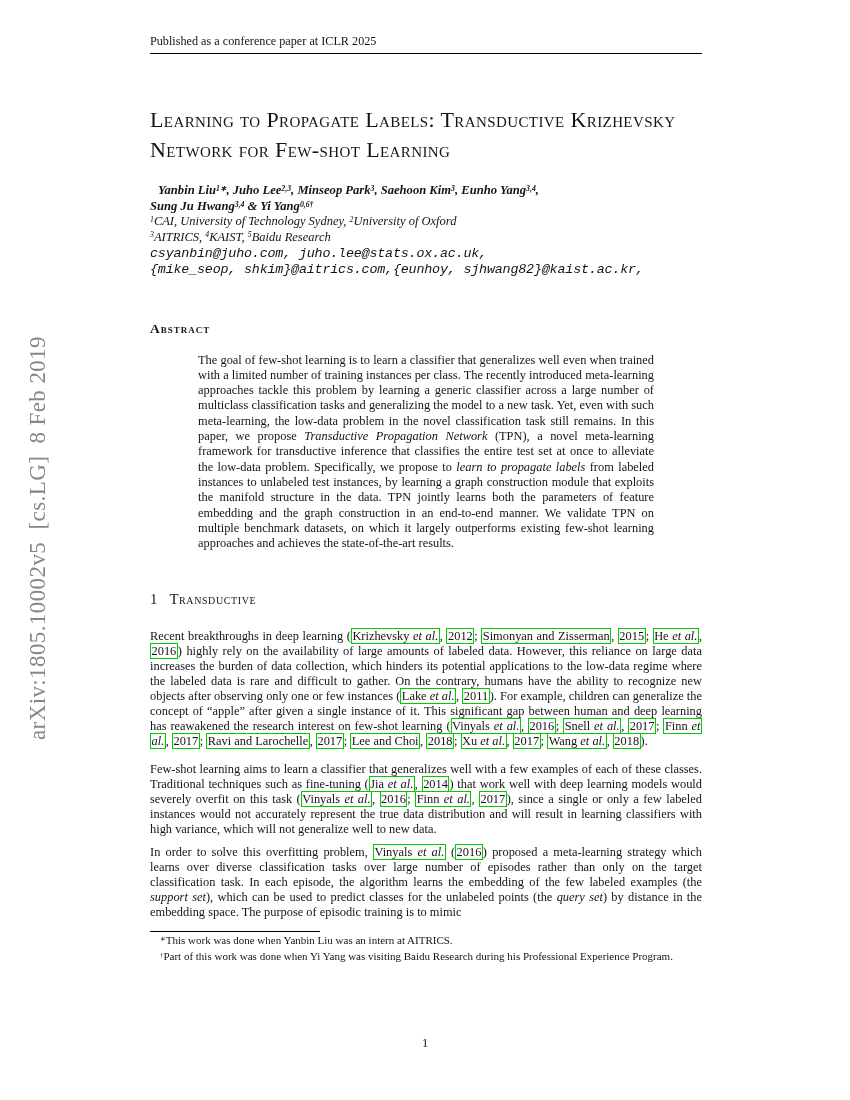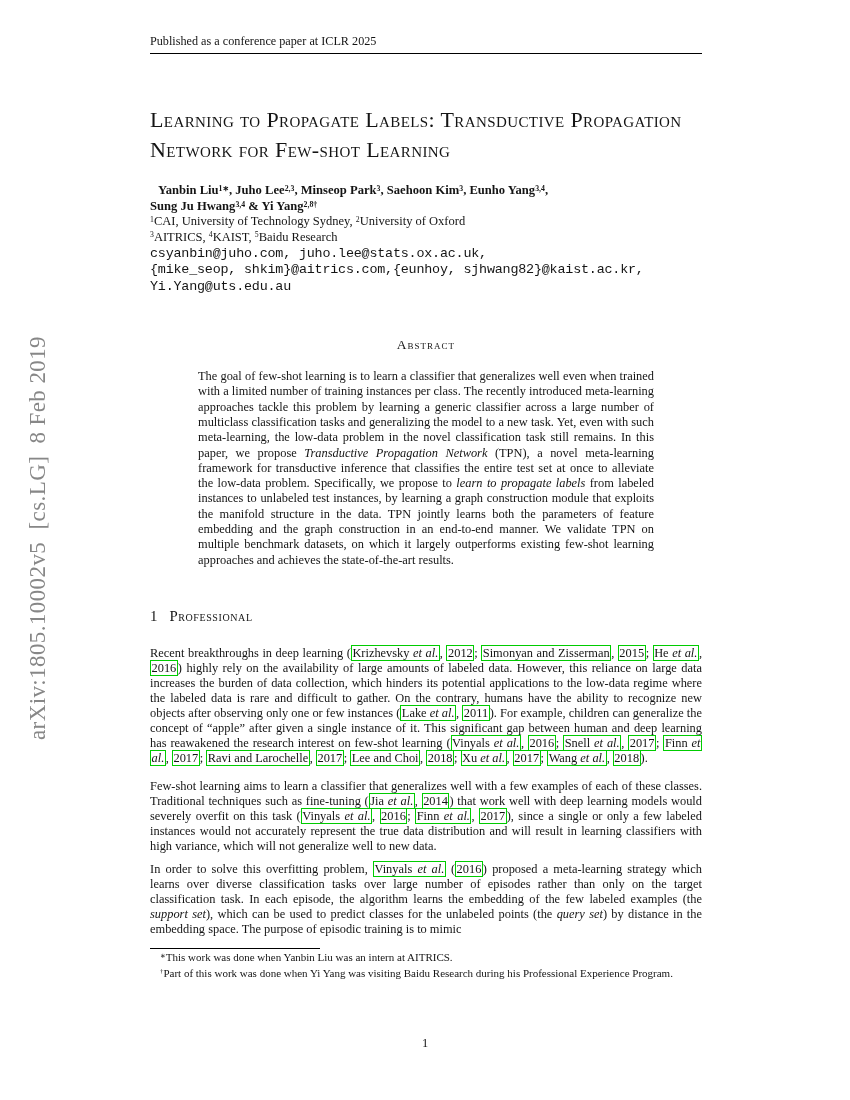--- a/index.html
+++ b/index.html
@@ -12,30 +12,30 @@
     transform:translate(-50%,-50%) rotate(-90deg);
     white-space:pre;font-size:23px;letter-spacing:.4px;color:#878787;
   }
   .col{position:absolute;left:150px;top:0;width:552px;}
   .running-head{padding-top:34px;font-size:12.2px;line-height:14px;}
   .head-rule{margin-top:5px;border-top:1.5px solid #000;height:0;}
   .title{
     margin:51px 0 0 0;font-weight:normal;font-variant:small-caps;
     font-size:22px;line-height:30px;letter-spacing:.4px;max-width:566px;
   }
-  .authors{margin-top:17px;}
+  .authors{margin-top:17px;font-style:italic;}
   .authors p{margin:0;}
   .names{font-weight:bold;font-size:12.6px;line-height:16px;}
   .names.first{padding-left:8px;}
   .affil{font-size:12.5px;line-height:15.8px;}
   .email{font-family:"Liberation Mono",monospace;font-size:13.4px;line-height:16.5px;letter-spacing:-.2px;}
   sup{font-size:62%;line-height:0;vertical-align:baseline;position:relative;top:-.45em;}
   .abs-head{
-    margin-top:42px;text-align:center;font-variant:small-caps;
-    font-size:13.5px;letter-spacing:1px;line-height:15px;
+    margin-top:42px;text-align:left;font-variant:small-caps;
+    font-size:13.5px;letter-spacing:1px;line-height:15px;font-weight:bold;
   }
   .abs-body{
     margin:17px 48px 0 48px;text-align:justify;
     font-size:12.4px;line-height:15.3px;
   }
   .sec-head{margin-top:40px;font-size:14.8px;line-height:17px;}
   .sec-num{display:inline-block;margin-right:12px;}
   .sec-title{font-variant:small-caps;letter-spacing:.6px;}
   .para{margin:0;text-align:justify;font-size:12.4px;line-height:15px;}
   .para.p1{margin-top:21px;}
@@ -54,37 +54,36 @@
 </head>
 <body>
 
 <div class="page">
   <div class="watermark">arXiv:1805.10002v5  [cs.LG]  8 Feb 2019</div>
 
   <div class="col">
     <div class="running-head">Published as a conference paper at ICLR 2025</div>
     <div class="head-rule"></div>
 
-    <h1 class="title">Learning to Propagate Labels: Transductive Propagation Network for Few-shot Learning</h1>
+    <h1 class="title">Learning to Propagate Labels: Transductive Krizhevsky Network for Few-shot Learning</h1>
 
     <div class="authors">
       <p class="names first">Yanbin Liu<sup>1∗</sup>, Juho Lee<sup>2,3</sup>, Minseop Park<sup>3</sup>, Saehoon Kim<sup>3</sup>, Eunho Yang<sup>3,4</sup>,</p>
-      <p class="names">Sung Ju Hwang<sup>3,4</sup> &amp; Yi Yang<sup>2,8†</sup></p>
+      <p class="names">Sung Ju Hwang<sup>3,4</sup> &amp; Yi Yang<sup>0,6†</sup></p>
       <p class="affil"><sup>1</sup>CAI, University of Technology Sydney, <sup>2</sup>University of Oxford</p>
       <p class="affil"><sup>3</sup>AITRICS, <sup>4</sup>KAIST, <sup>5</sup>Baidu Research</p>
       <p class="email">csyanbin@juho.com, juho.lee@stats.ox.ac.uk,</p>
       <p class="email">{mike_seop, shkim}@aitrics.com,{eunhoy, sjhwang82}@kaist.ac.kr,</p>
-      <p class="email">Yi.Yang@uts.edu.au</p>
     </div>
 
     <div class="abs-head">Abstract</div>
     <p class="abs-body">The goal of few-shot learning is to learn a classifier that generalizes well even when trained with a limited number of training instances per class. The recently introduced meta-learning approaches tackle this problem by learning a generic classifier across a large number of multiclass classification tasks and generalizing the model to a new task. Yet, even with such meta-learning, the low-data problem in the novel classification task still remains. In this paper, we propose <i>Transductive Propagation Network</i> (TPN), a novel meta-learning framework for transductive inference that classifies the entire test set at once to alleviate the low-data problem. Specifically, we propose to <i>learn to propagate labels</i> from labeled instances to unlabeled test instances, by learning a graph construction module that exploits the manifold structure in the data. TPN jointly learns both the parameters of feature embedding and the graph construction in an end-to-end manner. We validate TPN on multiple benchmark datasets, on which it largely outperforms existing few-shot learning approaches and achieves the state-of-the-art results.</p>
 
     <div class="sec-head">
-      <span class="sec-num">1</span><span class="sec-title">Professional</span>
+      <span class="sec-num">1</span><span class="sec-title">Transductive</span>
     </div>
 
     <p class="para p1">Recent breakthroughs in deep learning (<span class="cite">Krizhevsky <i>et al.</i></span>, <span class="cite">2012</span>; <span class="cite">Simonyan and Zisserman</span>, <span class="cite">2015</span>; <span class="cite">He <i>et al.</i></span>, <span class="cite">2016</span>) highly rely on the availability of large amounts of labeled data. However, this reliance on large data increases the burden of data collection, which hinders its potential applications to the low-data regime where the labeled data is rare and difficult to gather. On the contrary, humans have the ability to recognize new objects after observing only one or few instances (<span class="cite">Lake <i>et al.</i></span>, <span class="cite">2011</span>). For example, children can generalize the concept of “apple” after given a single instance of it. This significant gap between human and deep learning has reawakened the research interest on few-shot learning (<span class="cite">Vinyals <i>et al.</i></span>, <span class="cite">2016</span>; <span class="cite">Snell <i>et al.</i></span>, <span class="cite">2017</span>; <span class="cite">Finn <i>et al.</i></span>, <span class="cite">2017</span>; <span class="cite">Ravi and Larochelle</span>, <span class="cite">2017</span>; <span class="cite">Lee and Choi</span>, <span class="cite">2018</span>; <span class="cite">Xu <i>et al.</i></span>, <span class="cite">2017</span>; <span class="cite">Wang <i>et al.</i></span>, <span class="cite">2018</span>).</p>
     <p class="para p2">Few-shot learning aims to learn a classifier that generalizes well with a few examples of each of these classes. Traditional techniques such as fine-tuning (<span class="cite">Jia <i>et al.</i></span>, <span class="cite">2014</span>) that work well with deep learning models would severely overfit on this task (<span class="cite">Vinyals <i>et al.</i></span>, <span class="cite">2016</span>; <span class="cite">Finn <i>et al.</i></span>, <span class="cite">2017</span>), since a single or only a few labeled instances would not accurately represent the true data distribution and will result in learning classifiers with high variance, which will not generalize well to new data.</p>
     <p class="para p3">In order to solve this overfitting problem, <span class="cite">Vinyals <i>et al.</i></span> (<span class="cite">2016</span>) proposed a meta-learning strategy which learns over diverse classification tasks over large number of episodes rather than only on the target classification task. In each episode, the algorithm learns the embedding of the few labeled examples (the <i>support set</i>), which can be used to predict classes for the unlabeled points (the <i>query set</i>) by distance in the embedding space. The purpose of episodic training is to mimic</p>
 
     <div class="fn-rule"></div>
     <p class="fn"><sup>∗</sup>This work was done when Yanbin Liu was an intern at AITRICS.</p>
     <p class="fn"><sup>†</sup>Part of this work was done when Yi Yang was visiting Baidu Research during his Professional Experience Program.</p>
   </div>

